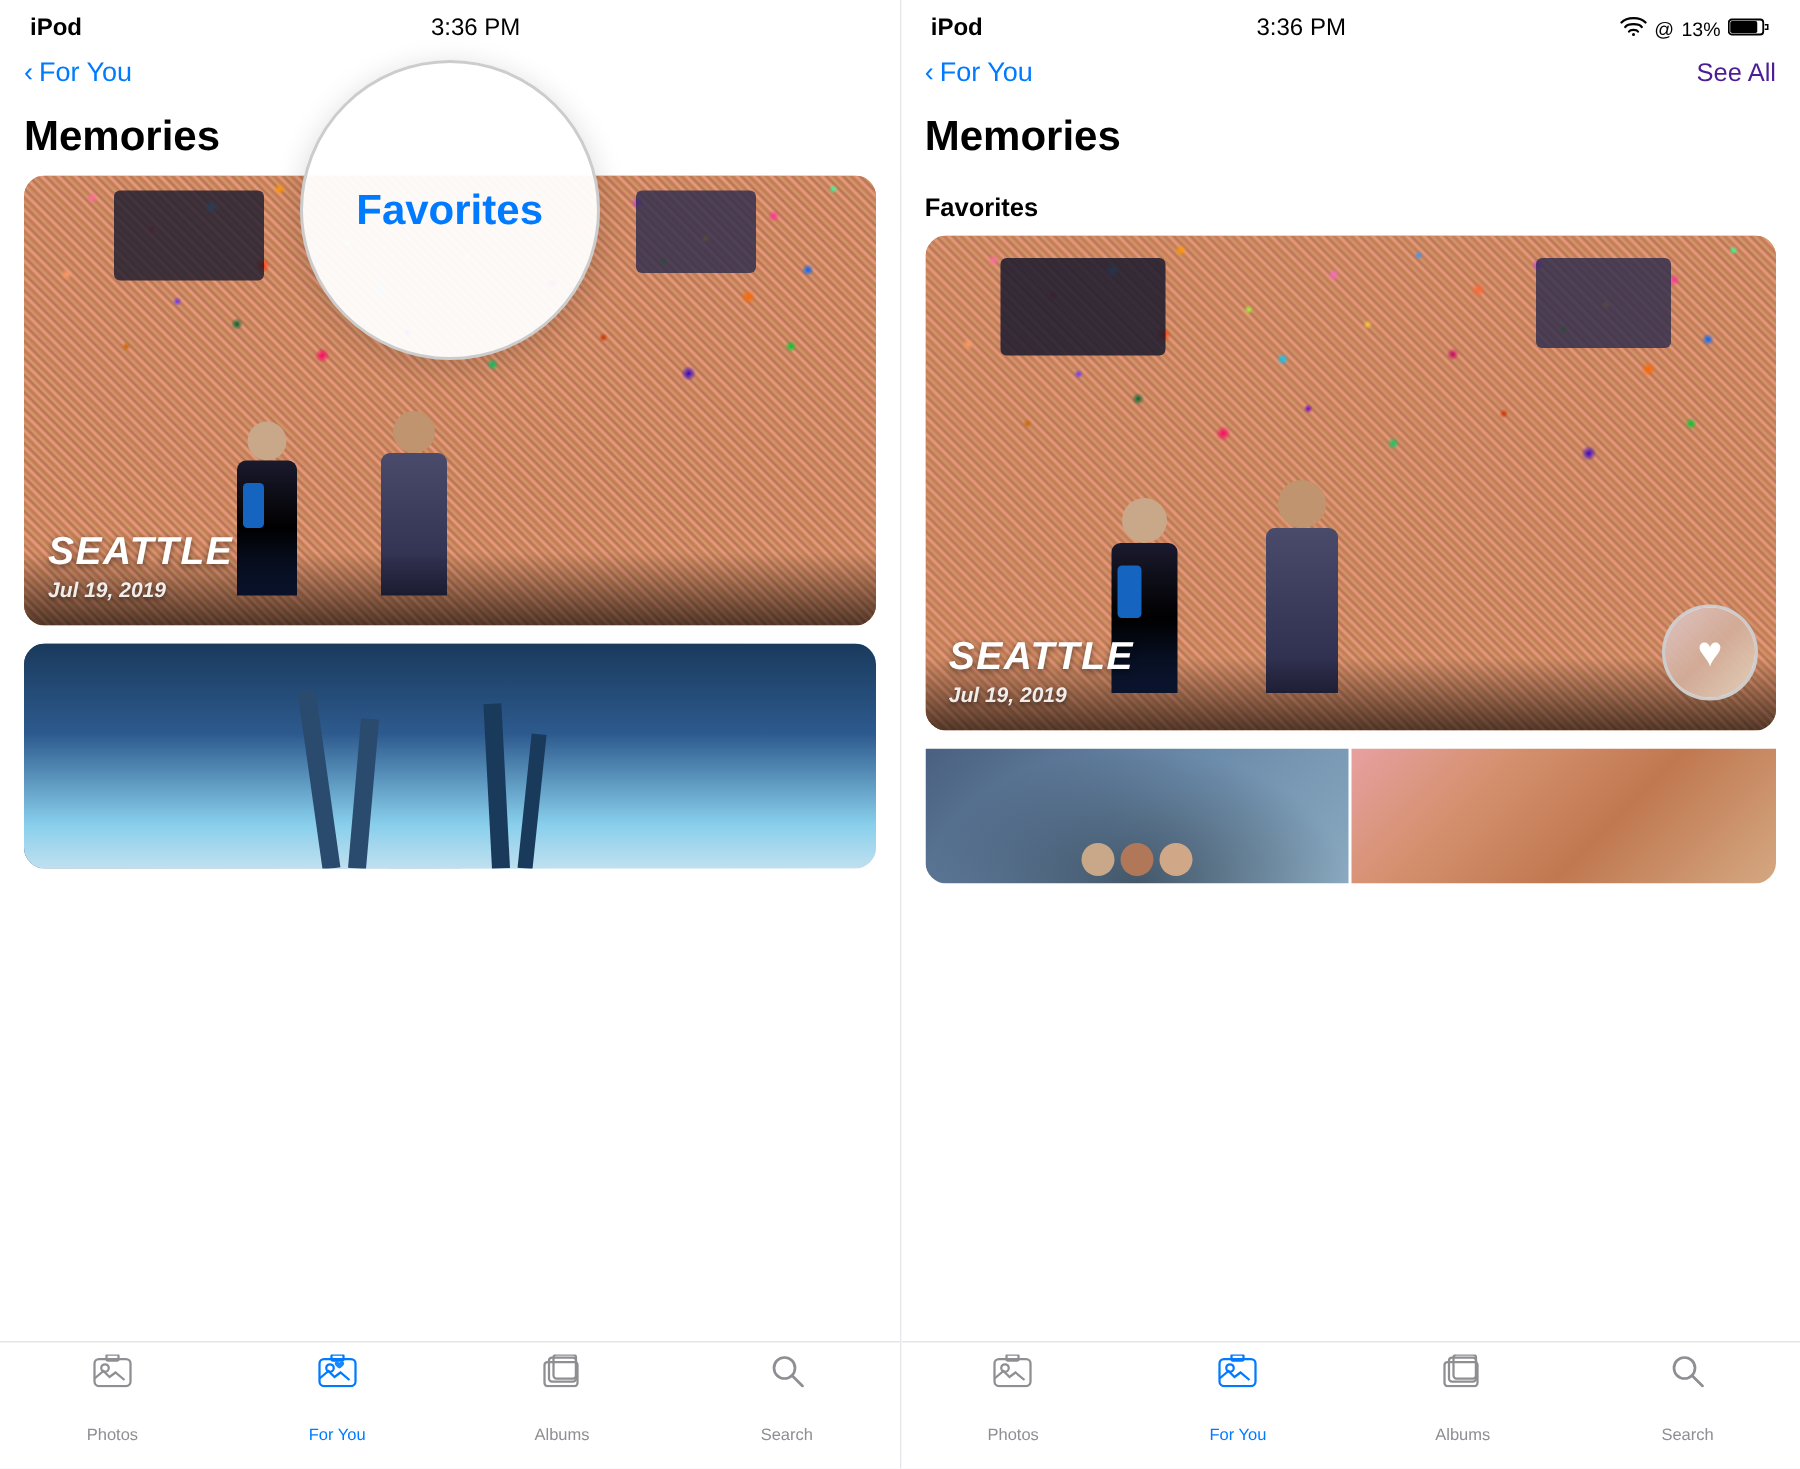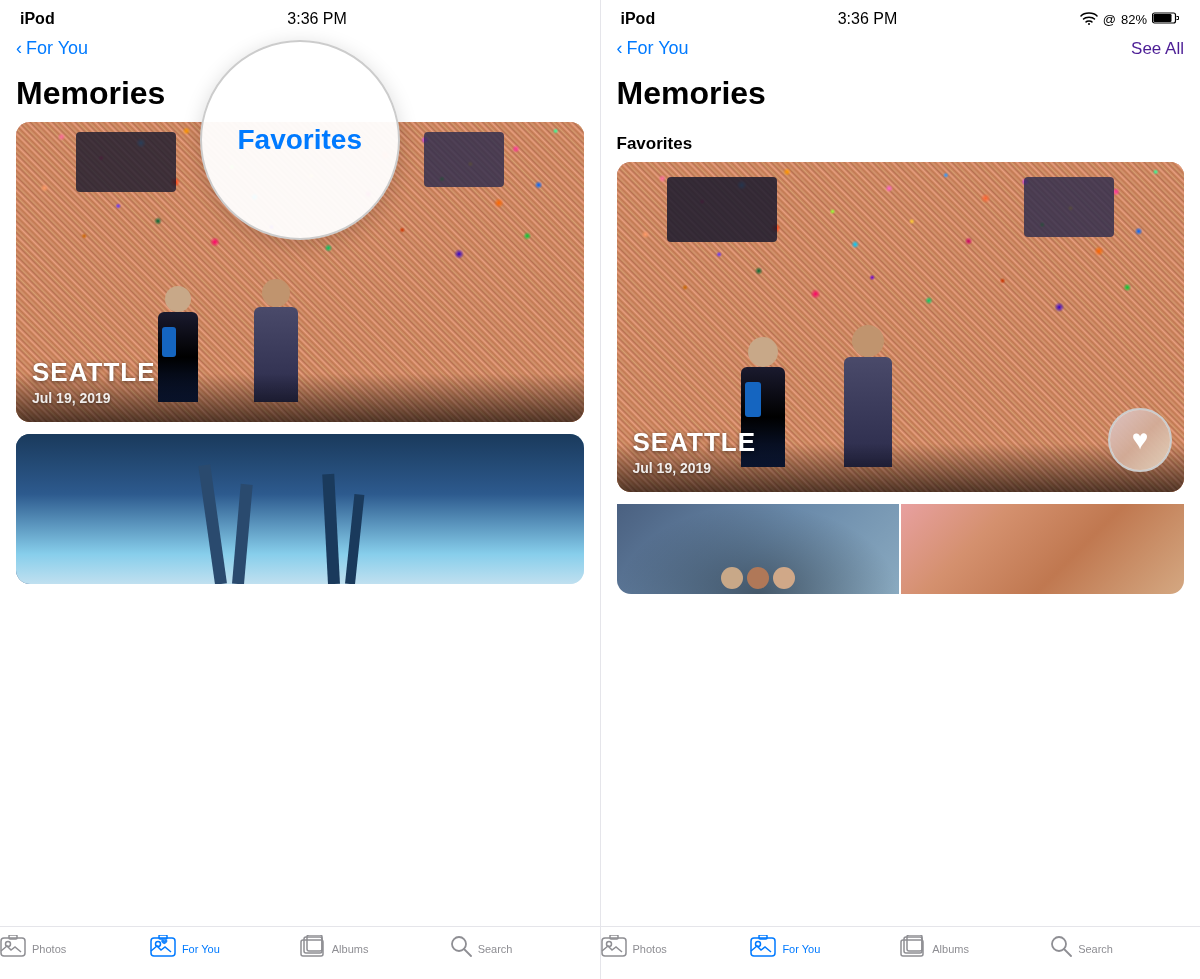--- a/index.html
+++ b/index.html
@@ -45,39 +45,40 @@
     .nav-back {
       display: flex; align-items: center; gap: 4px;
       color: #007aff; font-size: 18px; cursor: pointer;
     }
     .nav-back-chevron { font-size: 18px; color: #007aff; }
     .nav-action { color: #4c1d95; font-size: 17px; }
 
     
     .page-title {
       padding: 8px 16px 10px;
-      font-size: 32px;
+      font-size: 28px;
       font-weight: 800;
       color: #000;
       background: #fff;
     }
 
     
     .content-area {
       flex: 1;
       overflow-y: auto;
       background: #fff;
     }
 
     
     .memory-card {
       margin: 0 16px 12px;
       border-radius: 14px;
       overflow: hidden;
       position: relative;
+      font-style: italic;
     }
 
     
     .gum-wall-photo {
       width: 100%;
       height: 300px;
       position: relative;
       overflow: hidden;
       background: linear-gradient(135deg, #c9a0a0 0%, #b8956e 15%, #d4b896 25%, #8b6355 35%, #c4906e 45%, #b87a5a 55%, #d4a882 65%, #9e7060 75%, #c87850 85%, #b8906a 100%);
     }
@@ -165,23 +166,23 @@
     .tab-bar {
       display: flex;
       background: rgba(255,255,255,0.95);
       border-top: 1px solid #e5e5ea;
       padding: 8px 0 16px;
     }
 
     .tab-item {
       flex: 1;
       display: flex;
-      flex-direction: row;
+      flex-direction: column;
       align-items: center;
-      gap: 6px;
+      gap: 19px;
       cursor: pointer;
     }
 
     .tab-icon {
       font-size: 24px;
       color: #8e8e93;
     }
 
     .tab-icon.active { color: #007aff; }
 
@@ -447,21 +448,21 @@
         <svg width="18" height="14" viewBox="0 0 18 14" fill="none">
           <path d="M1 5 C4.5 1 13.5 1 17 5" stroke="#000" stroke-width="1.5" stroke-linecap="round" fill="none"></path>
           <path d="M3.5 8 C5.5 5.5 12.5 5.5 14.5 8" stroke="#000" stroke-width="1.5" stroke-linecap="round" fill="none"></path>
           <path d="M6 11 C7 9.5 11 9.5 12 11" stroke="#000" stroke-width="1.5" stroke-linecap="round" fill="none"></path>
           <circle cx="9" cy="13" r="1" fill="#000"></circle>
         </svg>
       </span>
 
       <span style="font-size:13px;color:#000;">@</span>
 
-      <span style="font-size:13px;color:#000;">82%</span>
+      <span style="font-size:13px;color:#000;">13%</span>
 
       <span>
         <svg width="28" height="14" viewBox="0 0 28 14" fill="none">
           <rect x="0.5" y="2" width="23" height="10" rx="2" stroke="#000" stroke-width="1.2" fill="none"></rect>
           <rect x="1.5" y="3" width="18" height="8" rx="1.2" fill="#000"></rect>
           <path d="M24.5 5.5 L26.5 5.5 L26.5 8.5 L24.5 8.5" stroke="#000" stroke-width="1" fill="none"></path>
         </svg>
       </span>
     </div>
   </div>

